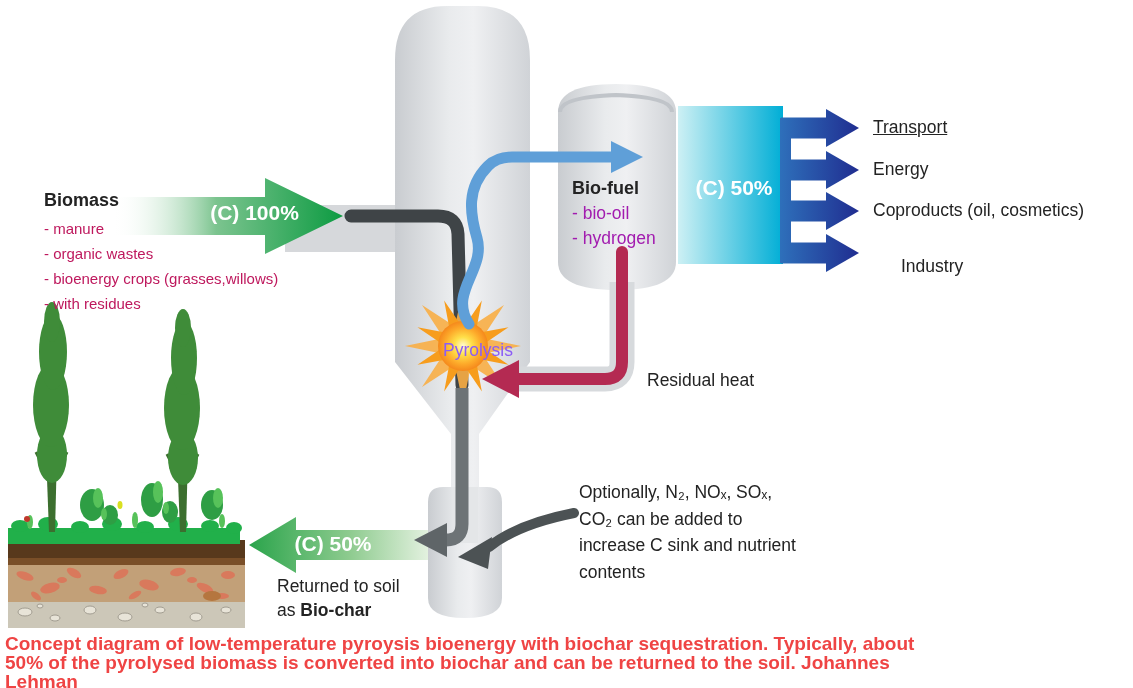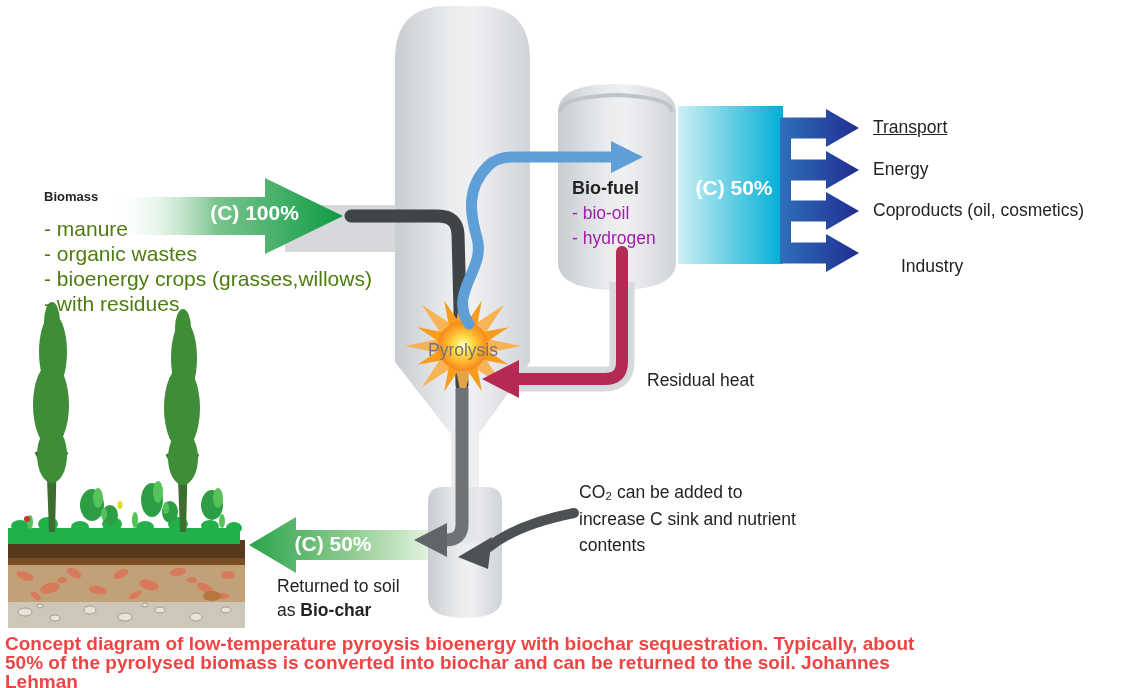--- a/index.html
+++ b/index.html
@@ -3,21 +3,21 @@
 <meta charset="utf-8">
 <style>
   html,body{margin:0;padding:0;background:#ffffff;}
   body{font-family:"Liberation Sans","DejaVu Sans",sans-serif;}
   .stage{position:relative;width:1133px;height:688px;background:#fff;overflow:hidden;}
   .stage svg{position:absolute;left:0;top:0;}
   .lbl{position:absolute;color:#232323;font-size:17.5px;line-height:1.25;white-space:nowrap;}
   .bold{font-weight:bold;}
   .white-flow{position:absolute;color:#ffffff;font-weight:bold;font-size:21px;text-align:center;white-space:nowrap;}
   .list div{white-space:nowrap;}
-  .biomass-list{position:absolute;left:44px;top:216px;font-size:21px;line-height:25px;color:#4d7c0f;}
+  .biomass-list{position:absolute;left:44px;top:216px;font-size:15px;line-height:25px;color:#be185d;}
   .biofuel-list{position:absolute;left:572px;top:201px;font-size:17.5px;line-height:25px;color:#a21caf;}
   .note{position:absolute;left:579px;top:479px;font-size:17.5px;line-height:26.5px;color:#232323;}
   .caption{position:absolute;left:5px;top:634px;width:915px;font-size:19px;line-height:19px;font-weight:bold;color:#ef4444;white-space:normal;}
 </style>
 </head>
 <body>
 
 <div class="stage">
 
 <svg width="1133" height="688" viewBox="0 0 1133 688">
@@ -193,31 +193,31 @@
       <polygon points="180,532 177,452 182,422 185,422 188,452 186,532" fill="#3c6f2f"></polygon>
       <path d="M176,472 L167,454 M189,472 L198,454" stroke="#3c6f2f" stroke-width="3" fill="none"></path>
       <ellipse cx="183" cy="458" rx="15" ry="27"></ellipse>
       <ellipse cx="182" cy="408" rx="18" ry="42"></ellipse>
       <ellipse cx="184" cy="358" rx="13" ry="37"></ellipse>
       <ellipse cx="183" cy="328" rx="8" ry="19"></ellipse>
     </g>
   </g>
 </svg>
 
-  <div class="lbl bold" style="left:44px;top:189px;font-size:13px;">Biomass</div>
+  <div class="lbl bold" style="left:44px;top:189px;font-size:18px;">Biomass</div>
   <div class="biomass-list list">
     <div>- manure</div>
     <div>- organic wastes</div>
     <div>- bioenergy crops (grasses,willows)</div>
     <div>- with residues</div>
   </div>
 
   <div class="white-flow" style="left:192px;top:201px;width:125px;">(C) 100%</div>
 
-  <div class="lbl" style="left:413px;top:340px;width:100px;text-align:center;color:#737373;">Pyrolysis</div>
+  <div class="lbl" style="left:413px;top:340px;width:100px;text-align:right;color:#8b5cf6;">Pyrolysis</div>
 
   <div class="lbl bold" style="left:572px;top:177px;font-size:18px;">Bio-fuel</div>
   <div class="biofuel-list list">
     <div>- bio-oil</div>
     <div>- hydrogen</div>
   </div>
 
   <div class="white-flow" style="left:688px;top:176px;width:92px;">(C) 50%</div>
 
   <div class="lbl" style="left:873px;top:117px;text-decoration:underline;">Transport</div>
@@ -226,19 +226,20 @@
   <div class="lbl" style="left:873px;top:256px;margin-left:28px;">Industry</div>
 
   <div class="lbl" style="left:647px;top:370px;">Residual heat</div>
 
   <div class="white-flow" style="left:283px;top:532px;width:100px;">(C) 50%</div>
 
   <div class="lbl" style="left:277px;top:576px;">Returned to soil</div>
   <div class="lbl" style="left:277px;top:600px;"><span>as</span> <span class="bold">Bio-char</span></div>
 
   <div class="note list">
+    <div>Optionally, N₂, NOₓ, SOₓ,</div>
     <div>CO₂ can be added to</div>
     <div>increase C sink and nutrient</div>
     <div>contents</div>
   </div>
 
   <div class="caption">Concept diagram of low-temperature pyroysis bioenergy with biochar sequestration.  Typically, about 50% of the pyrolysed biomass is converted into biochar and can be returned to the soil. Johannes Lehman</div>
 </div>
 
 </body></html>

